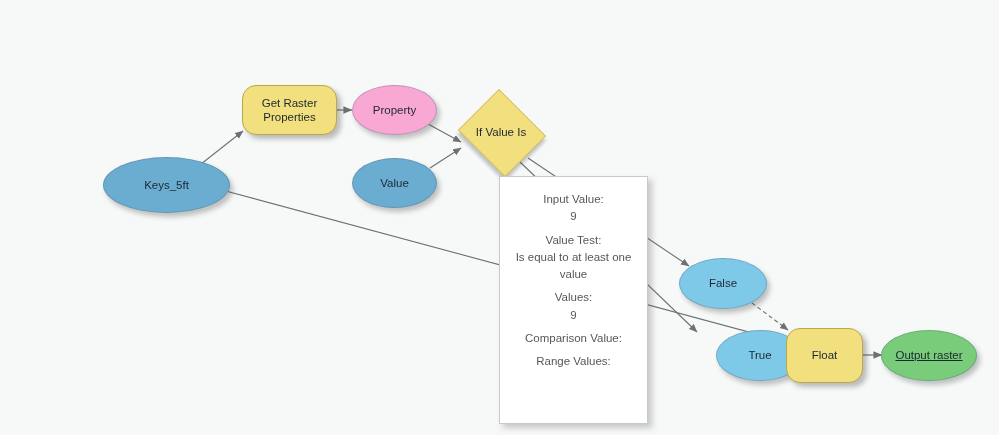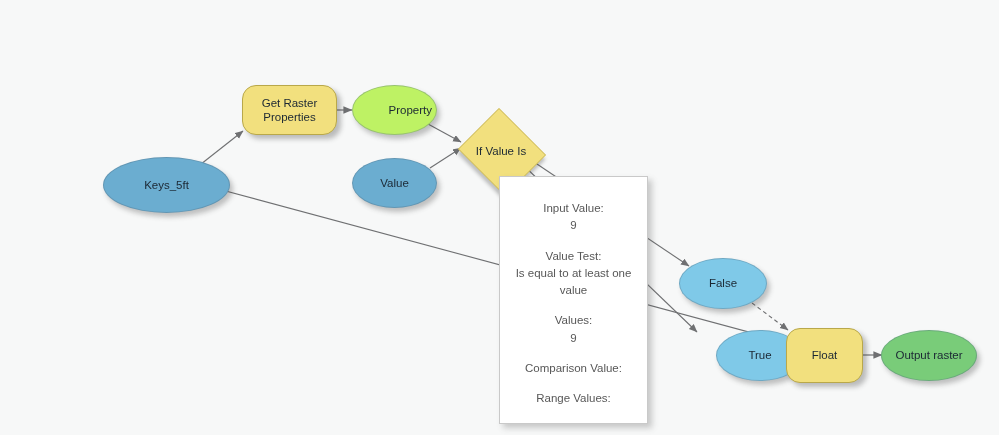--- a/index.html
+++ b/index.html
@@ -91,21 +91,21 @@
     border: 1px solid #c9c9c9;
     box-shadow: 4px 4px 6px rgba(90,90,90,0.30);
     box-sizing: border-box;
     z-index: 50;
     padding: 10px 8px 8px 8px;
     text-align: center;
     color: #575757;
     font-size: 11.5px;
   }
   #tooltip .tip-row {
-    margin: 13px 0 6px 0;
+    margin: 4px 0 6px 0;
   }
   #tooltip .tip-key {
     display: block;
     line-height: 1.5;
   }
   #tooltip .tip-val {
     display: block;
     line-height: 1.5;
   }
 </style>
@@ -142,48 +142,48 @@
 
   <div class="node ellipse" style="left:103px; top:157px; width:127px; height:56px; background:#6badd0;">
     <span class="label">Keys_5ft</span>
   </div>
 
   <div class="node process" style="left:242px; top:85px; width:95px; height:50px; background:#f2e07e;">
     <span class="label">Get Raster
 Properties</span>
   </div>
 
-  <div class="node ellipse" style="left:352px; top:85px; width:85px; height:50px; background:#bef264;justify-content:flex-end;">
+  <div class="node ellipse" style="left:352px; top:85px; width:85px; height:50px; background:#f9a8d4;">
     <span class="label">Property</span>
   </div>
 
   <div class="node ellipse" style="left:352px; top:158px; width:85px; height:50px; background:#6badd0;">
     <span class="label">Value</span>
   </div>
 
-  <div class="diamond-wrap" style="left:455px; top:111px; width:92px; height:80px;">
+  <div class="diamond-wrap" style="left:455px; top:92px; width:92px; height:80px;">
     <div class="shape" style="background:#f2e07e;"></div>
     <div class="dlabel">
       <span>If Value Is</span>
     </div>
   </div>
 
   <div class="node ellipse" style="left:679px; top:258px; width:88px; height:51px; background:#7fc9e8;">
     <span class="label">False</span>
   </div>
 
   <div class="node ellipse" style="left:716px; top:330px; width:88px; height:51px; background:#7fc9e8;">
     <span class="label">True</span>
   </div>
 
   <div class="node process" style="left:786px; top:328px; width:77px; height:55px; background:#f2e07e;">
     <span class="label">Float</span>
   </div>
 
-  <div class="node ellipse" style="left:881px; top:330px; width:96px; height:51px; background:#79cc79;">
+  <div class="node ellipse" style="left:881px; top:330px; width:96px; height:51px; background:#79cc79;text-decoration:underline;">
     <span class="label">Output raster</span>
   </div>
 
   <div id="tooltip" style="left:499px; top:176px; width:149px; height:248px;">
 
     <div class="tip-row">
       <span class="tip-key">Input Value:</span>
       <span class="tip-val">9</span>
     </div>
 

